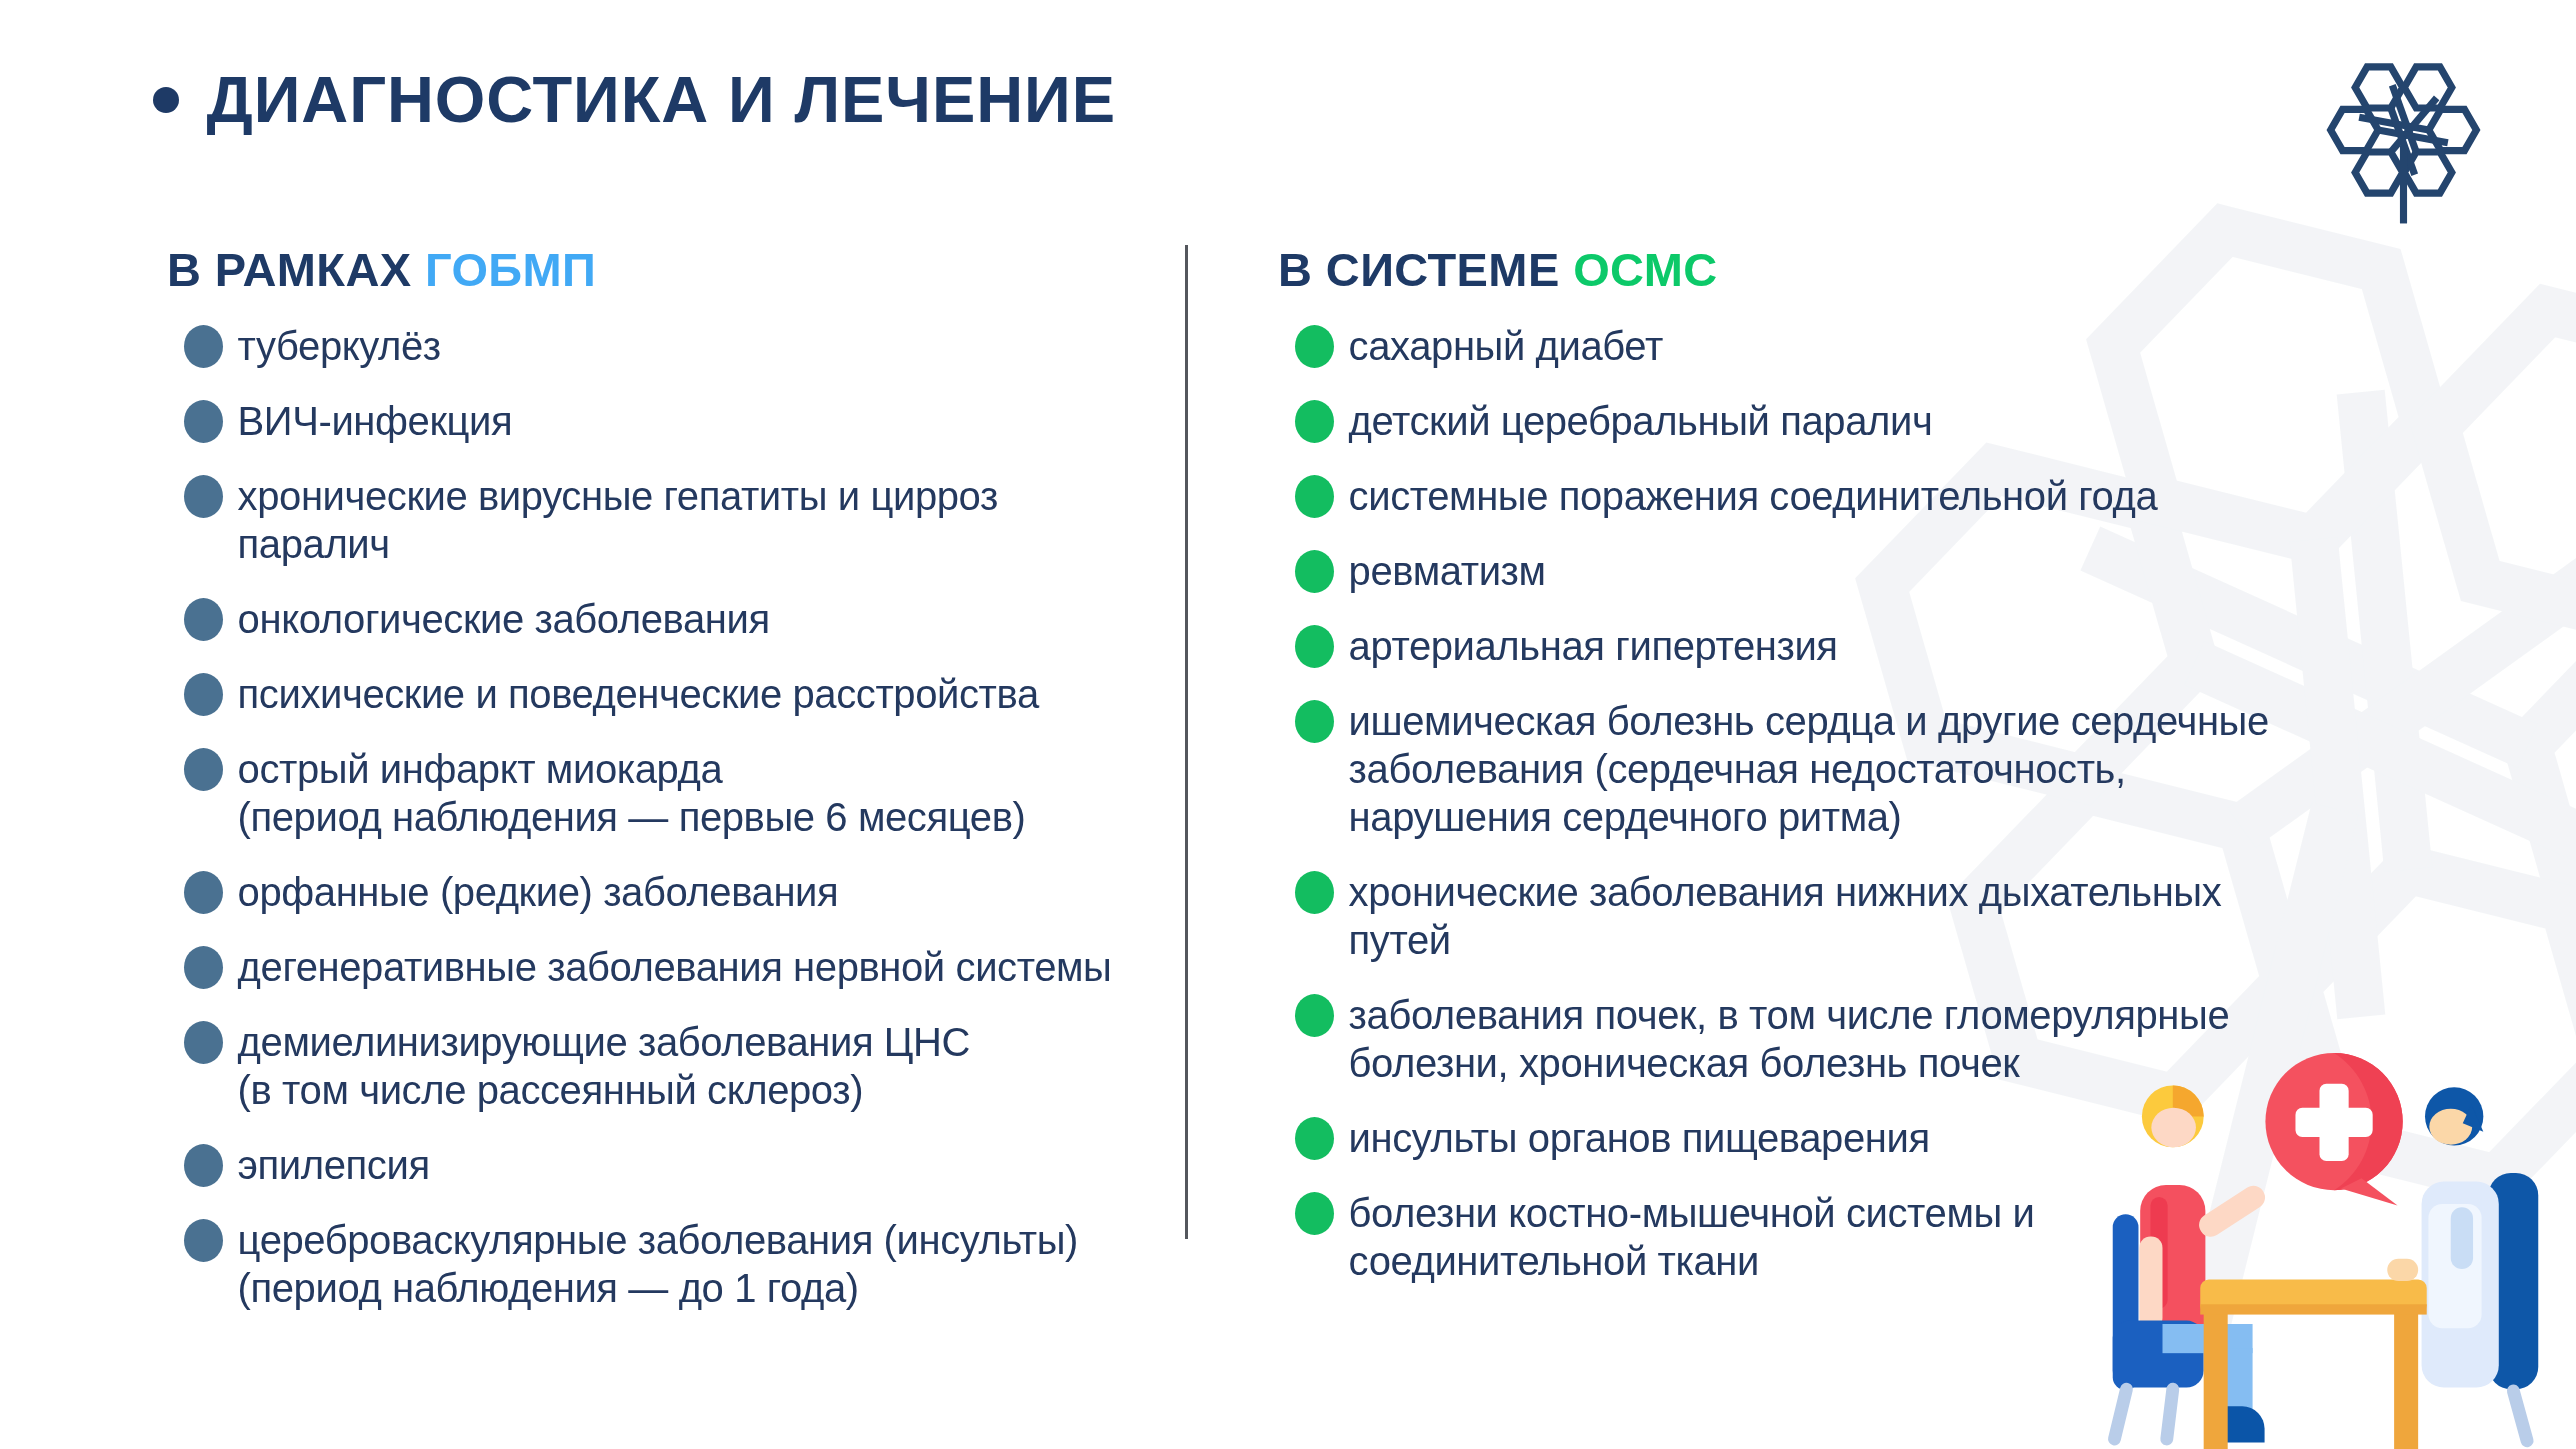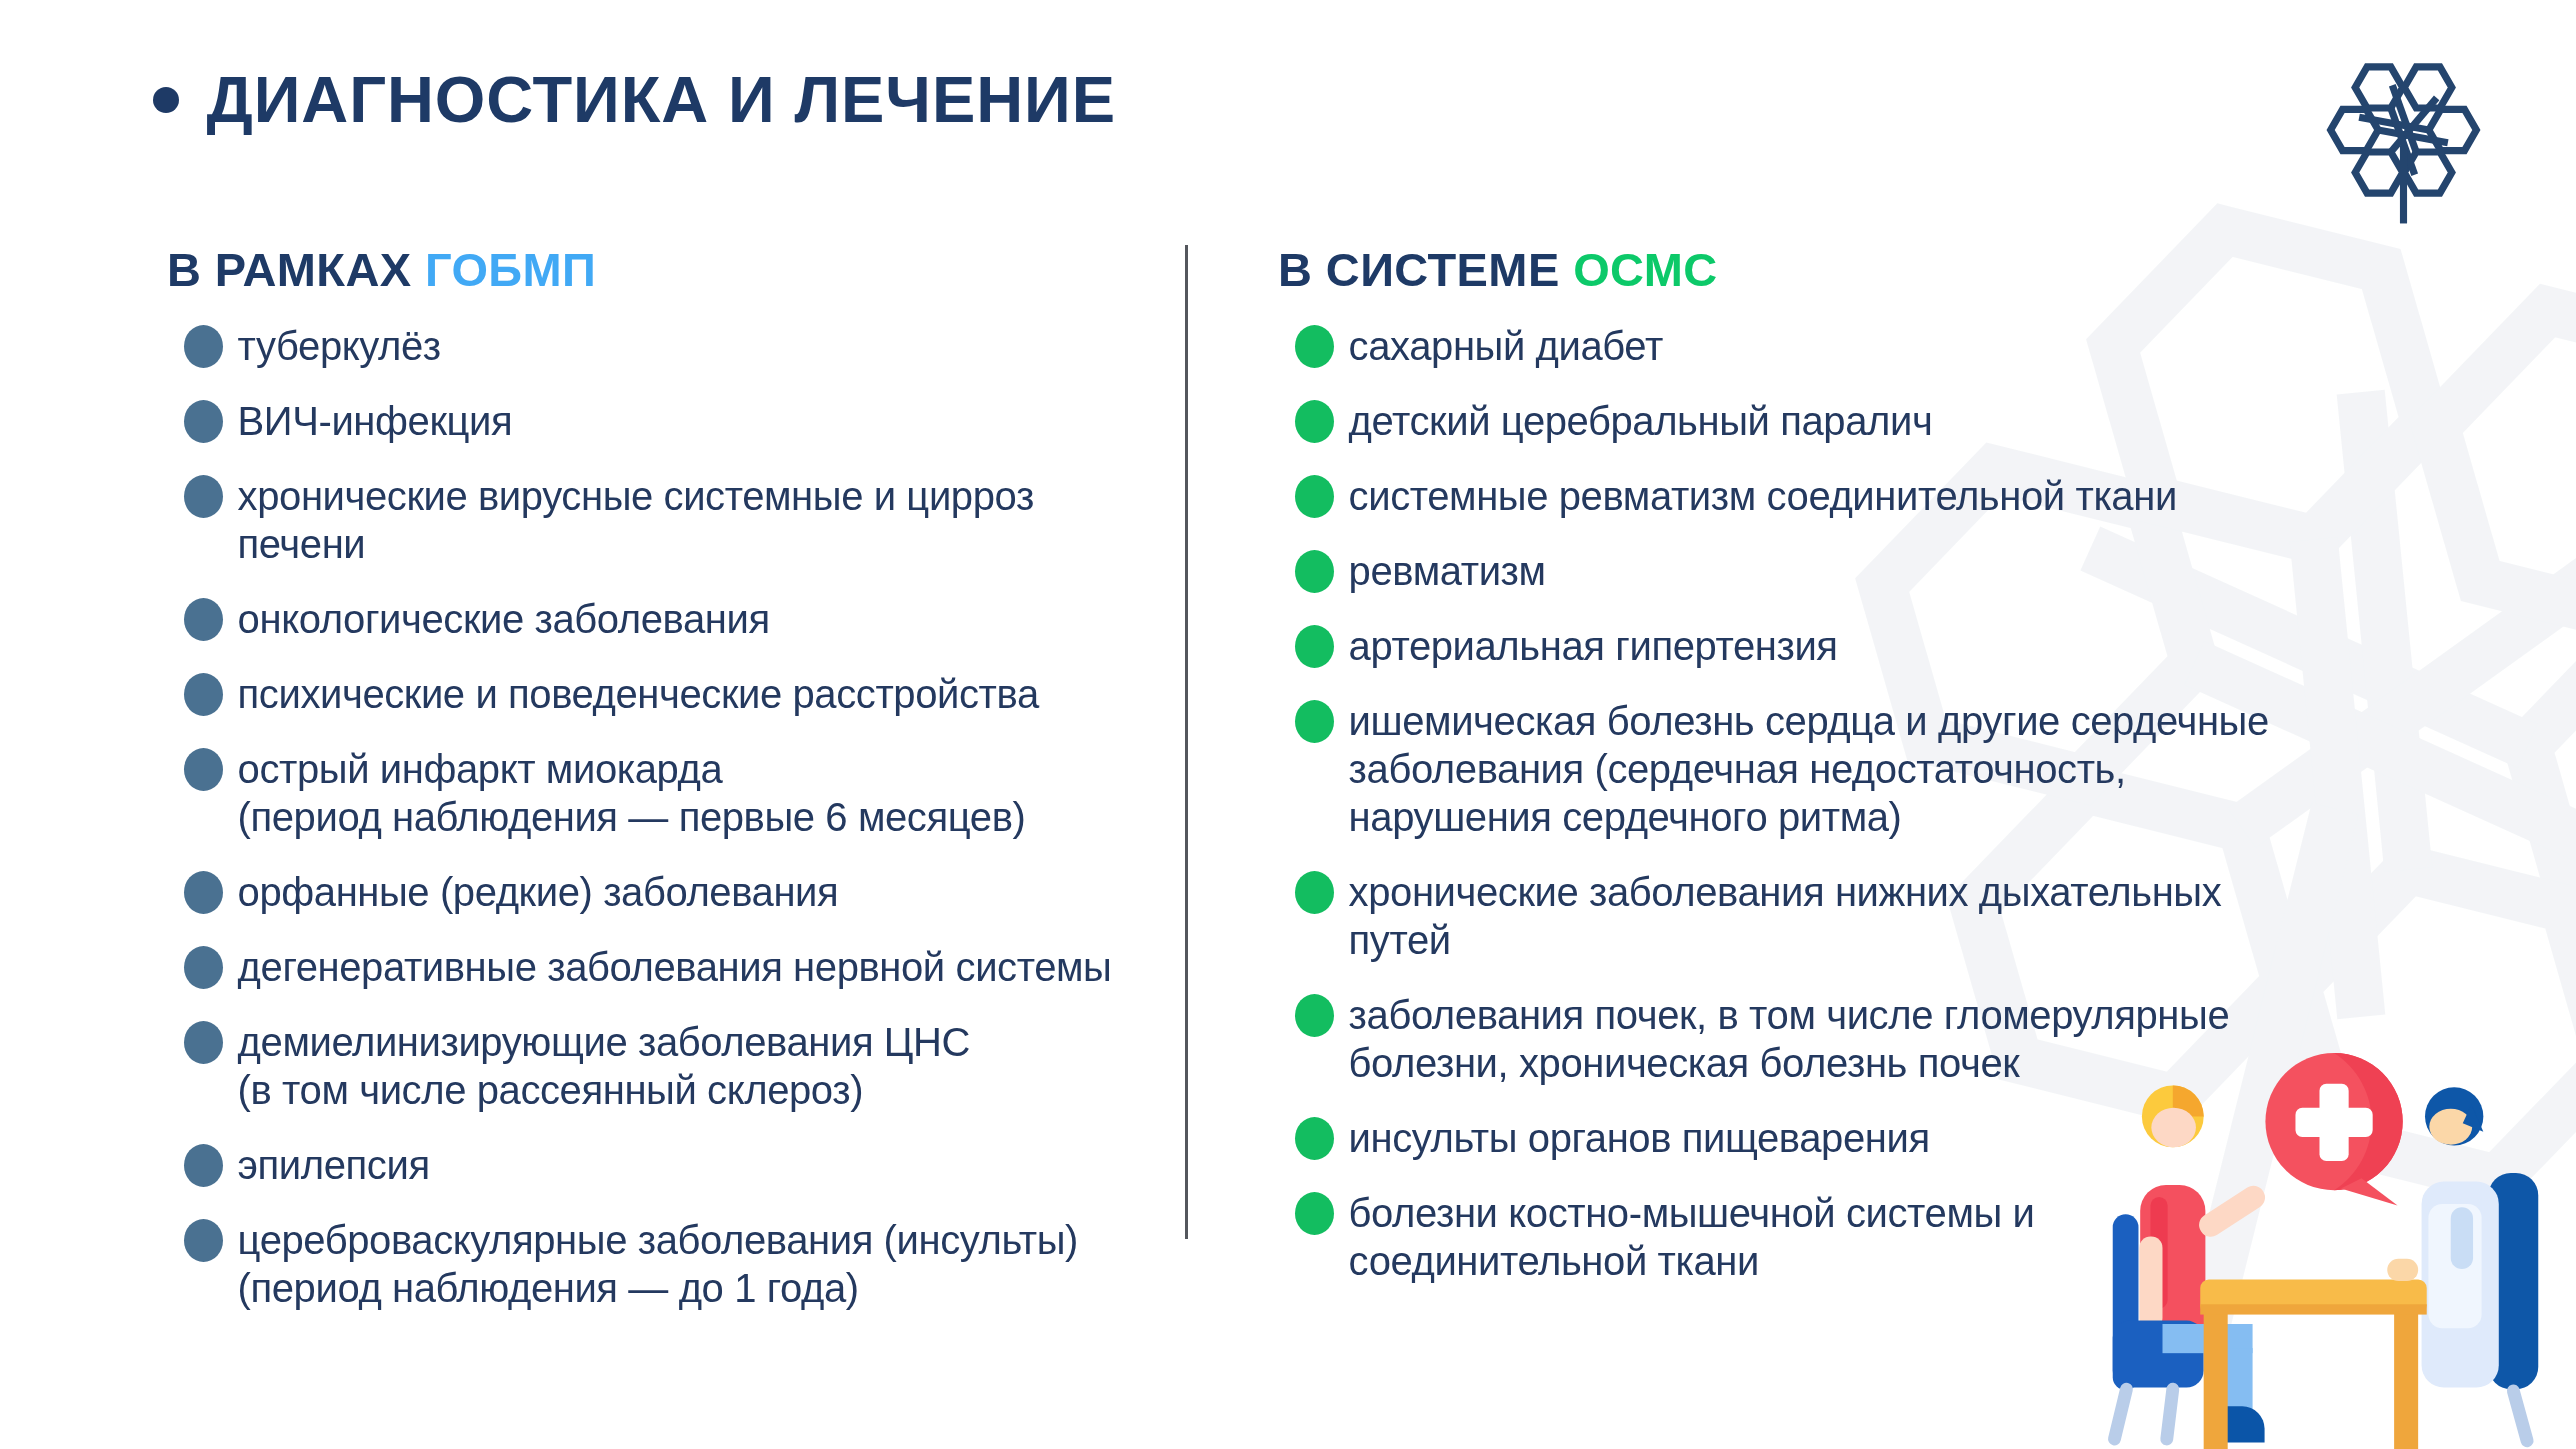--- a/index.html
+++ b/index.html
@@ -153,21 +153,21 @@
       <li class="item">
           <span class="dot"></span>
           <span class="txt">туберкулёз</span>
         </li>
       <li class="item">
           <span class="dot"></span>
           <span class="txt">ВИЧ-инфекция</span>
         </li>
       <li class="item">
           <span class="dot"></span>
-          <span class="txt">хронические вирусные системные и цирроз печени</span>
+          <span class="txt">хронические вирусные гепатиты и цирроз паралич</span>
         </li>
       <li class="item">
           <span class="dot"></span>
           <span class="txt">онкологические заболевания</span>
         </li>
       <li class="item">
           <span class="dot"></span>
           <span class="txt">психические и поведенческие расстройства</span>
         </li>
       <li class="item">
@@ -208,21 +208,21 @@
       <li class="item">
           <span class="dot"></span>
           <span class="txt">сахарный диабет</span>
         </li>
       <li class="item">
           <span class="dot"></span>
           <span class="txt">детский церебральный паралич</span>
         </li>
       <li class="item">
           <span class="dot"></span>
-          <span class="txt">системные ревматизм соединительной ткани</span>
+          <span class="txt">системные поражения соединительной года</span>
         </li>
       <li class="item">
           <span class="dot"></span>
           <span class="txt">ревматизм</span>
         </li>
       <li class="item">
           <span class="dot"></span>
           <span class="txt">артериальная гипертензия</span>
         </li>
       <li class="item">

